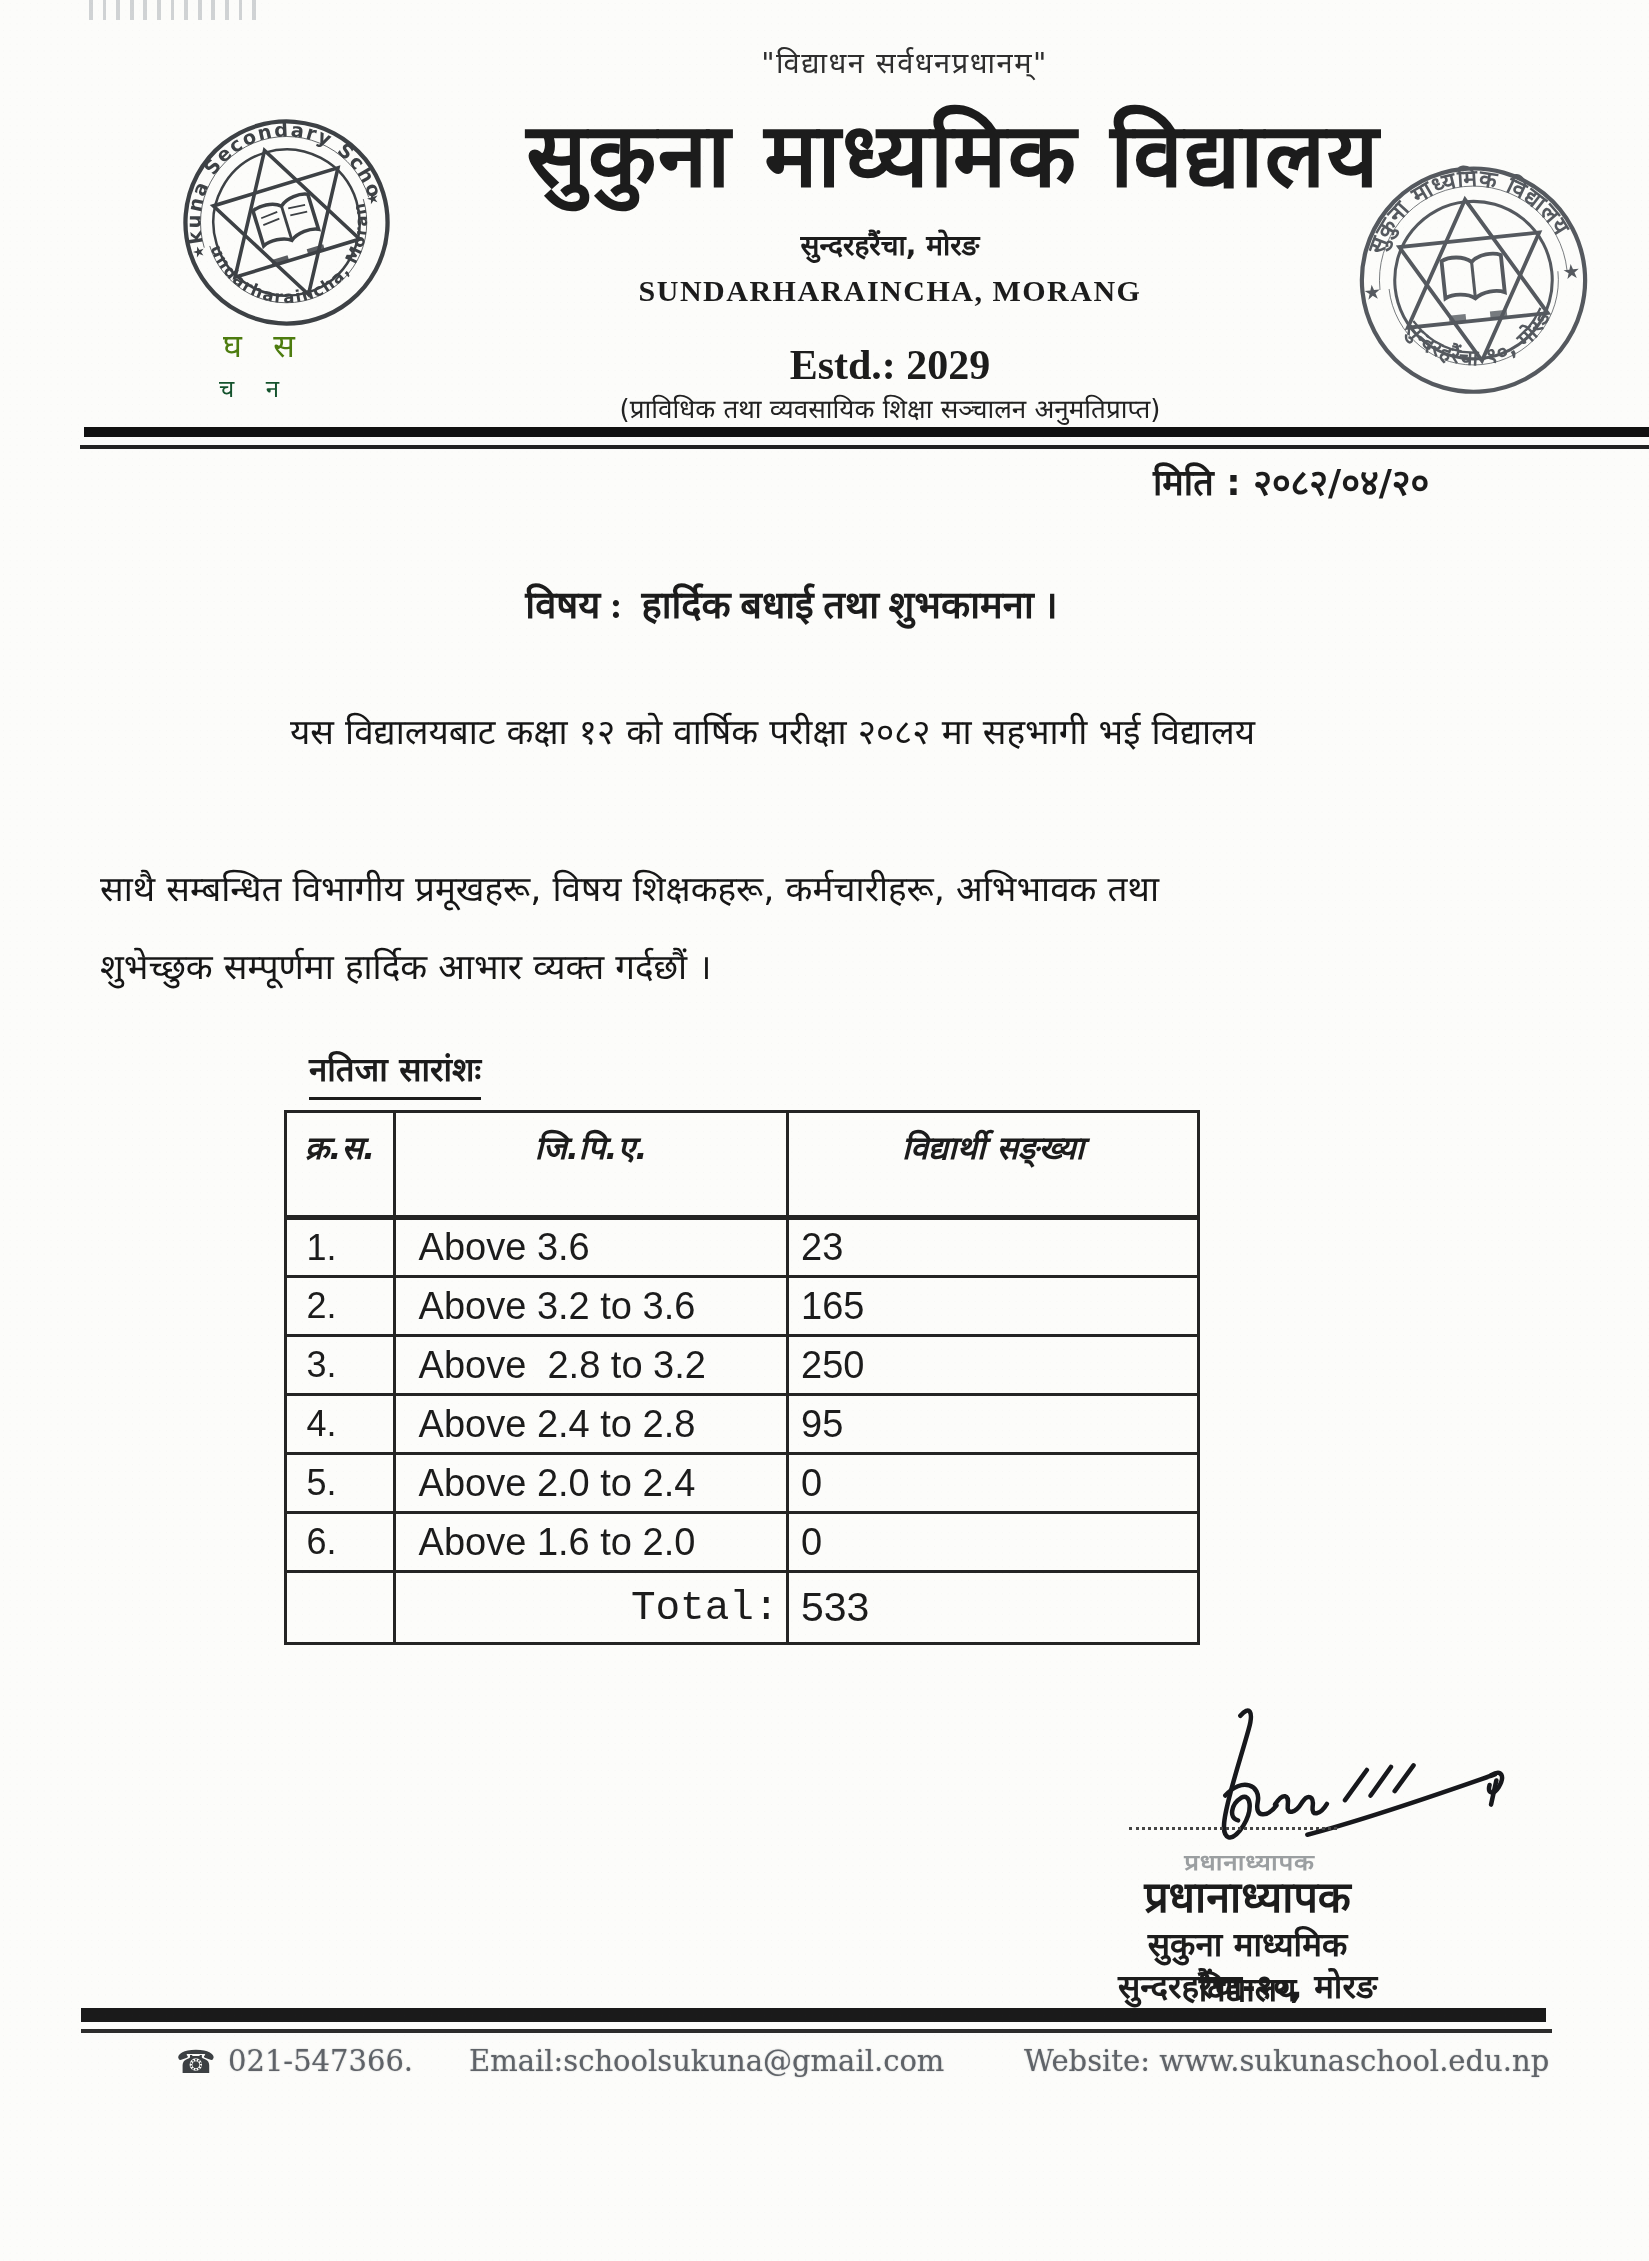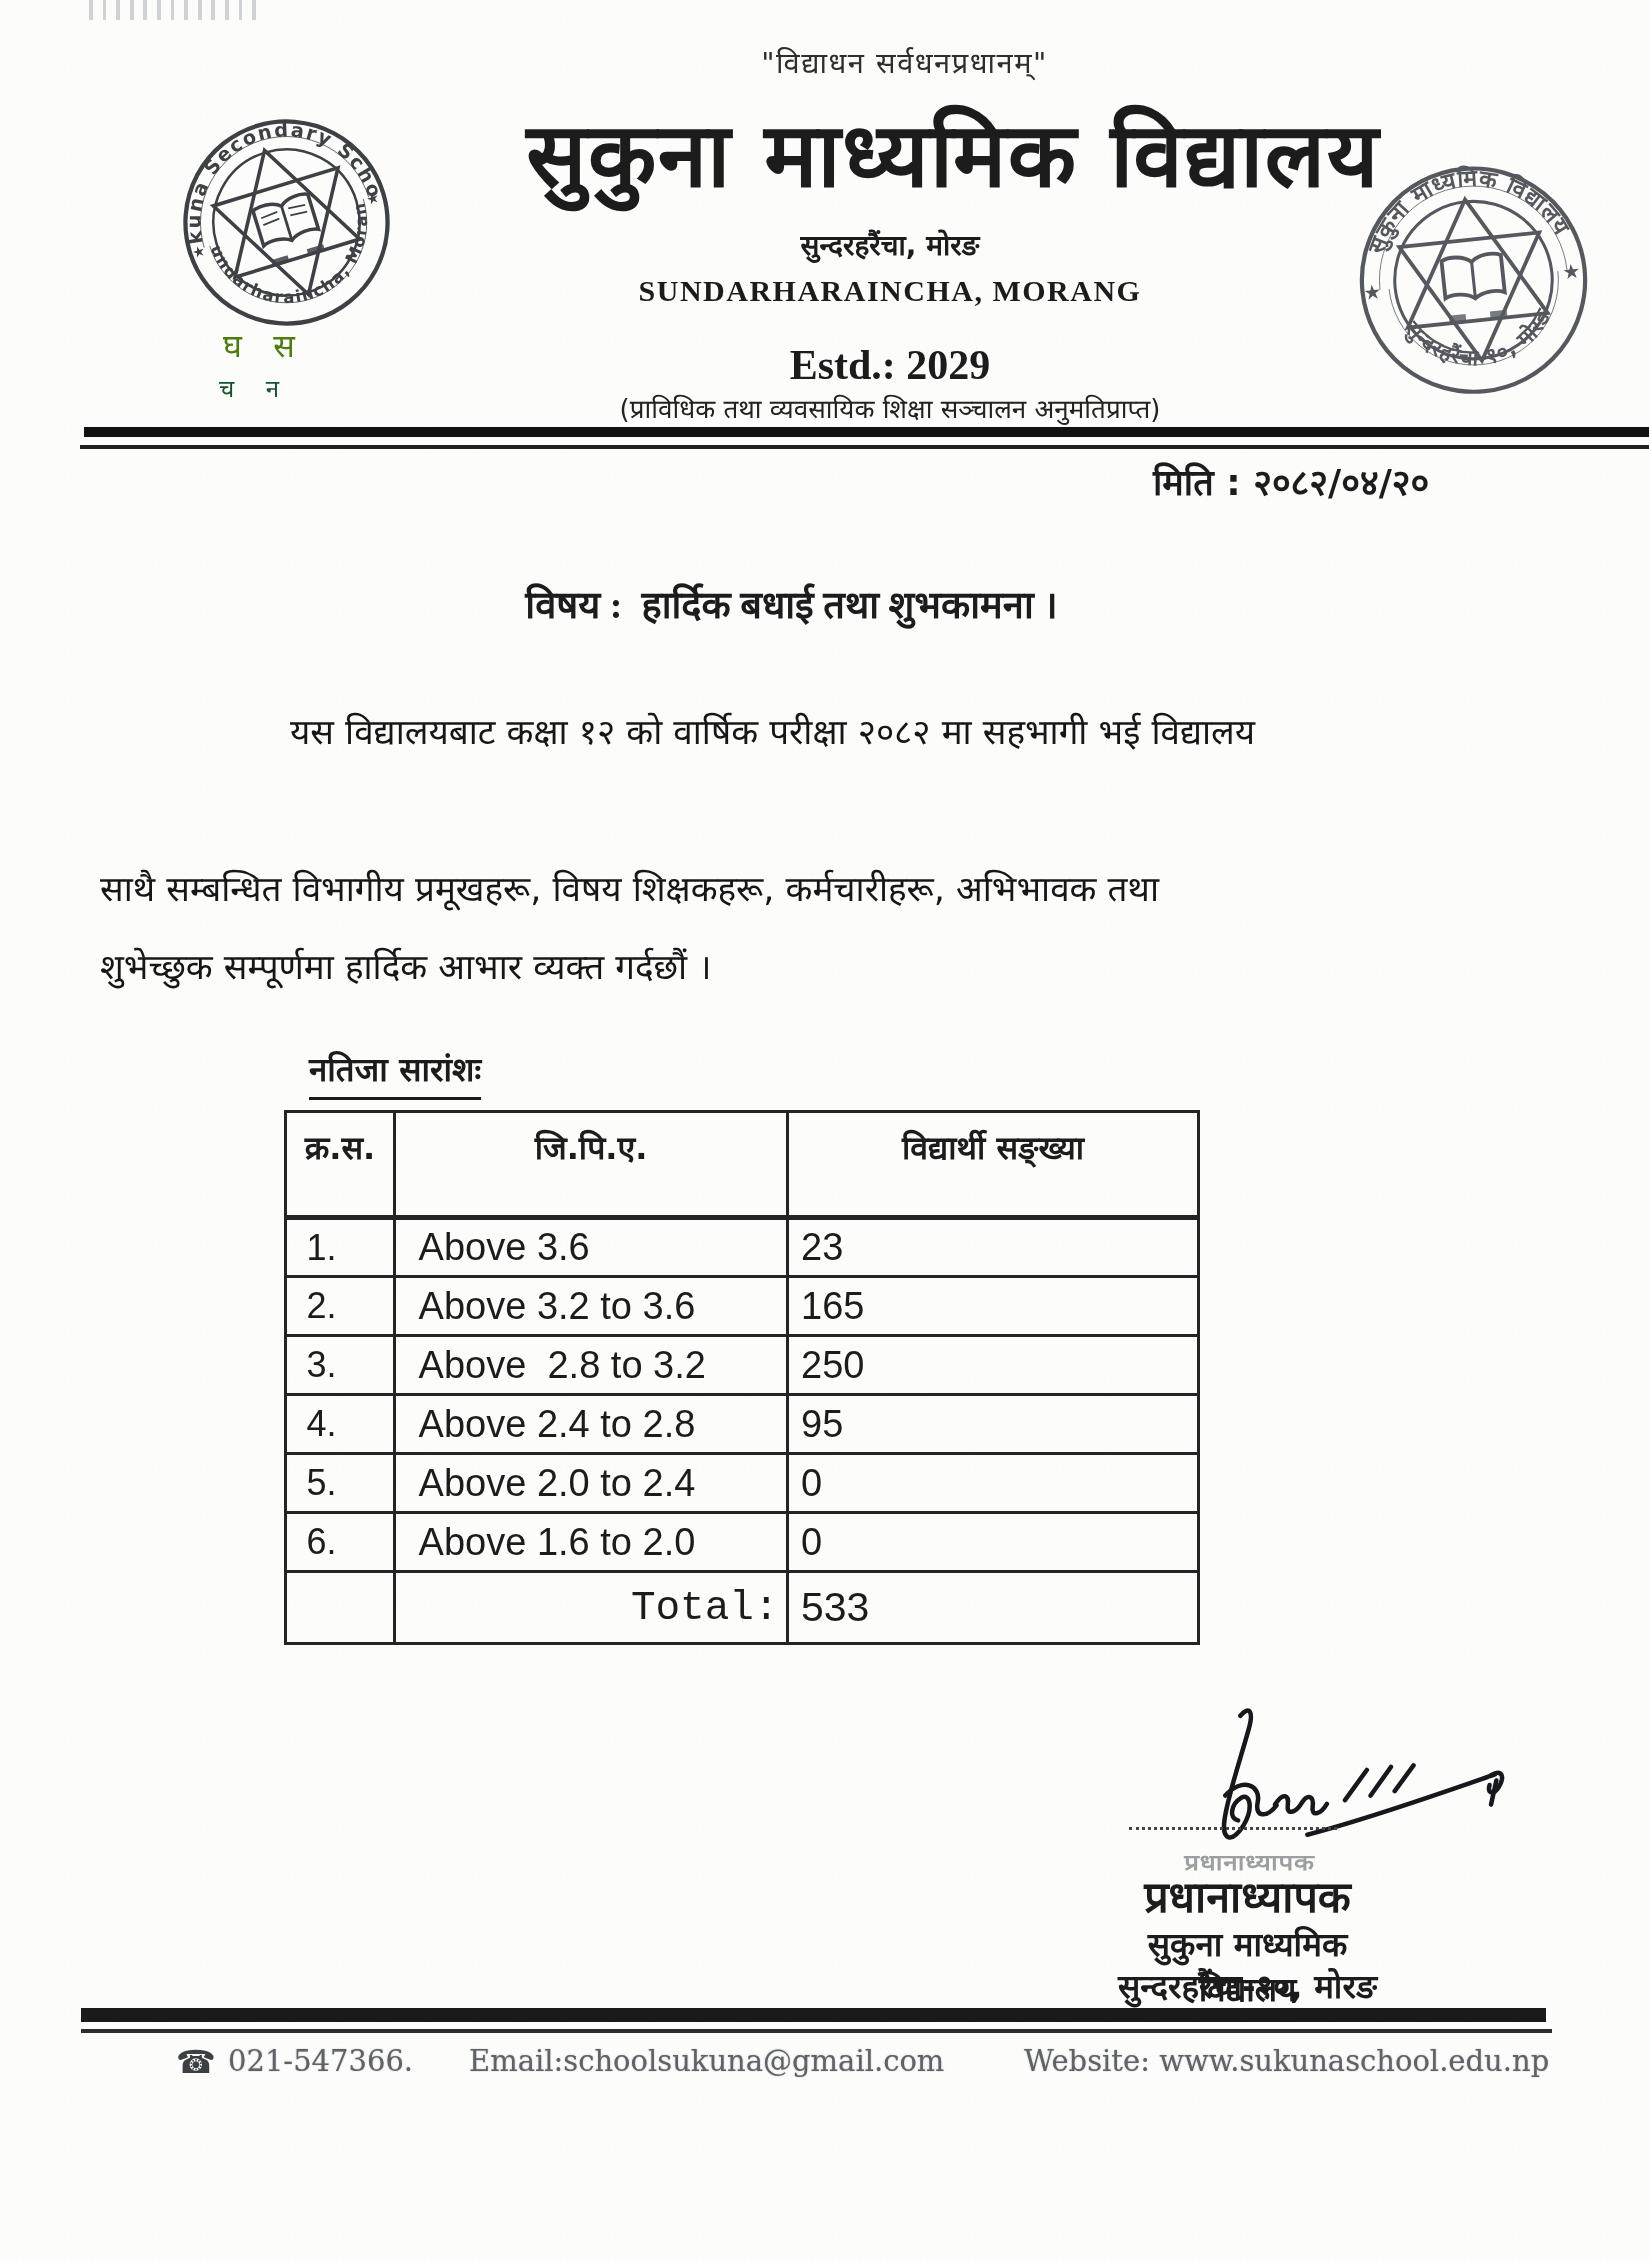--- a/index.html
+++ b/index.html
@@ -46,21 +46,21 @@
   .b4{top:942px;}
   .bodyline b{font-weight:800;}
   .results-heading{top:1046px;left:289px;font-size:33px;font-weight:800;
     border-bottom:3.8px solid #1c1c1c;padding-bottom:6px;margin-left:20px;}
 
   
   table.results{position:absolute;top:1110px;left:284px;border-collapse:collapse;
     table-layout:fixed;width:914px;}
   table.results col.c1{width:109px;} table.results col.c2{width:393px;} table.results col.c3{width:411px;}
   table.results td,table.results th{border:3px solid #242424;vertical-align:middle;overflow:hidden;}
-  table.results thead tr{height:106px;}
+  table.results thead tr{height:106px;font-style:italic;}
   table.results thead th{vertical-align:top;padding-top:12px;font-size:32px;font-weight:600;border-bottom:5.3px solid #242424;}
   table.results tbody tr{height:59px;}
   table.results tfoot tr{height:72px;}
   td.col-sn{font-size:36px;padding-left:19.6px;font-family:"Liberation Sans",sans-serif;}
   td.col-gpa{font-size:38px;padding-left:22.6px;font-family:"Liberation Sans",sans-serif;white-space:pre;}
   td.col-count{font-size:38px;padding-left:12px;font-family:"Liberation Sans",sans-serif;}
   td.total-label{font-size:41px;text-align:right;padding-right:7.5px;font-family:Liberation Mono, monospace;padding-left:12px;}
   td.total-value{font-size:41px;padding-left:12px;font-family:"Liberation Sans",sans-serif;}
 
   

